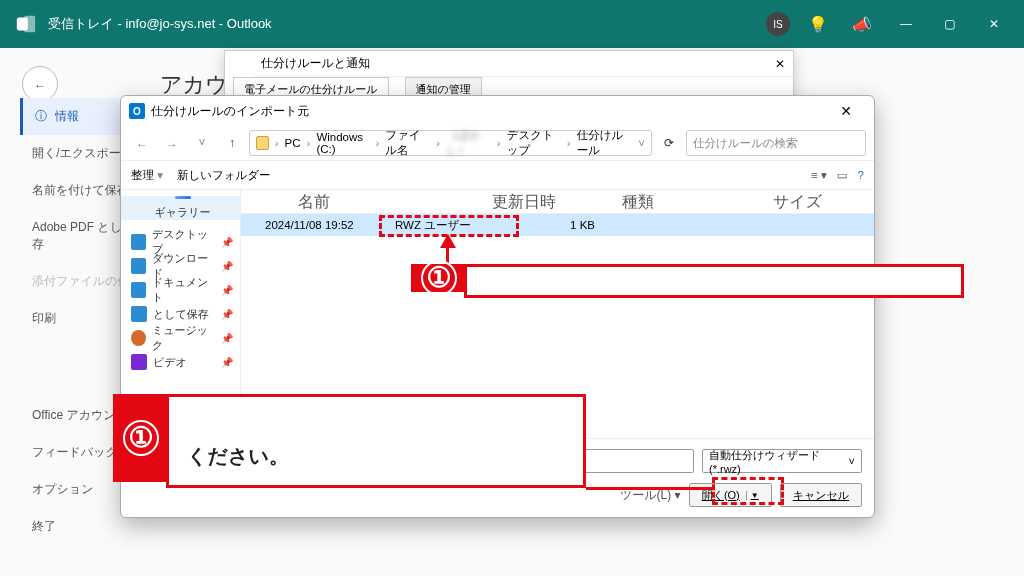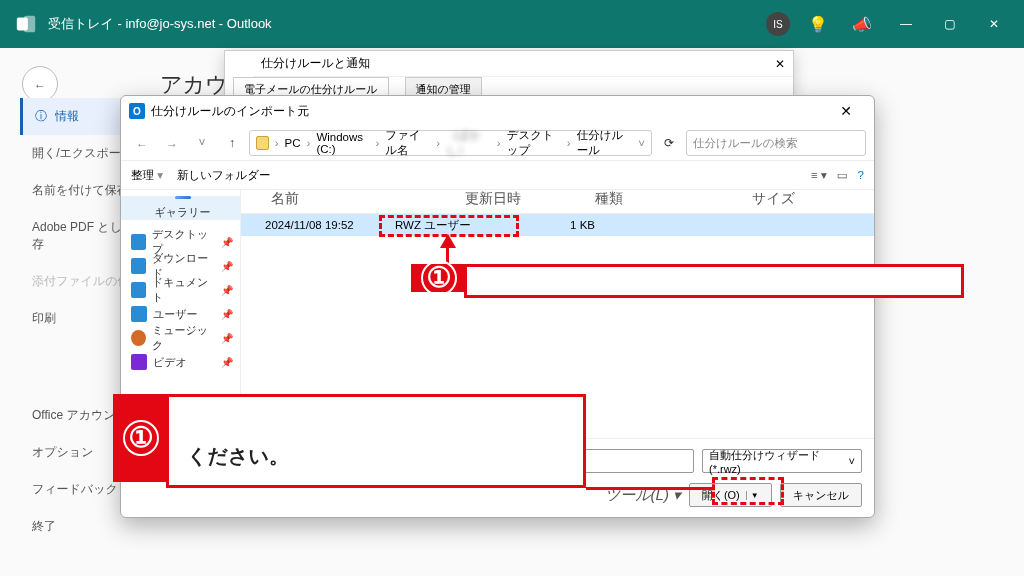--- a/index.html
+++ b/index.html
@@ -62,37 +62,37 @@
   .ico-gallery{ background:linear-gradient(135deg,#6aa9ff,#2a6bd4); border-radius:2px; }
   .ico-desktop{ background:#2a8dd4; border-radius:2px; }
   .ico-download{ background:#2a8dd4; border-radius:2px; }
   .ico-docs{ background:#2a8dd4; border-radius:2px; }
   .ico-pics{ background:#2a8dd4; border-radius:2px; }
   .ico-music{ background:#d46a2a; border-radius:50%; }
   .ico-video{ background:#7a2ad4; border-radius:2px; }
   .pin { color:#aaa; font-size:10px; margin-left:auto; }
 
   .fd-list { flex:1; display:flex; flex-direction:column; }
-  .fd-cols { height:24px; display:flex; align-items:flex-start; font-size:14px; color:#555; border-bottom:1px solid #eee; }
+  .fd-cols { height:24px; display:flex; align-items:flex-end; font-size:16px; color:#555; border-bottom:1px solid #eee;padding-left:27px; }
   .col-check{width:24px}
   .col-name{width:200px;padding-left:6px}
   .col-date{width:130px}
   .col-type{width:120px}
   .col-size{width:90px;text-align:right;padding-right:10px}
   .fd-row { height:22px; display:flex; align-items:center; font-size:11.5px; background:#cde8ff; }
   .fd-row .file-ico{ width:14px;height:16px;border:1px solid #999;background:#fff;margin:0 4px; border-radius:1px; }
 
   .fd-bottom { border-top:1px solid #eee; padding:10px 12px; display:flex; flex-direction:column; gap:10px; }
   .fd-row-bottom { display:flex; align-items:center; gap:8px; }
   .fd-label { font-size:11.5px; color:#333; }
   .fd-combo { flex:1; height:24px; border:1px solid #999; border-radius:2px; padding:0 6px; font-size:11.5px; display:flex;align-items:center; }
   .fd-filter { width:160px; height:24px; border:1px solid #999; border-radius:2px; padding:0 6px; font-size:11px; display:flex;align-items:center; }
-  .fd-btn { height:24px; padding:0 12px; border:1px solid #999; background:#f5f5f5; font-size:11px; display:flex;align-items:center; border-radius:2px; position:relative; }
+  .fd-btn { height:24px; padding:0 12px; border:1px solid #999; background:#f5f5f5; font-size:11px; display:flex;align-items:center; border-radius:2px; position:relative;text-decoration:underline; }
   .fd-btn.split::after{content:"▼";font-size:8px;margin-left:6px;border-left:1px solid #999;padding-left:4px}
-  .fd-tools { color:#555; font-size:15px;font-style:italic; }
+  .fd-tools { color:#555; font-size:12px; }
 
   
   .callout { position:absolute; background:#fff; border:3px solid #e30613; padding:14px 18px; font-size:20px; font-weight:600; color:#222; z-index:50; line-height:1.5; }
   .callout-num { position:absolute; background:#e30613; color:#fff; width:56px; height:100%; left:-56px; top:-3px; border:3px solid #e30613; display:flex; align-items:center; justify-content:center; font-size:28px; }
   .circle-num { width:36px;height:36px;border:2px solid #fff;border-radius:50%;display:flex;align-items:center;justify-content:center; }
 
   .dashed-box { position:absolute; border:3px dashed #e30613; z-index:45; pointer-events:none; }
   .arrow-line { position:absolute; background:#e30613; z-index:44; }
   .arrow-head-up { position:absolute; width:0;height:0;border-left:8px solid transparent;border-right:8px solid transparent;border-bottom:14px solid #e30613; z-index:46; }
 </style>
@@ -126,22 +126,22 @@
         <span>ⓘ</span>
         <span>情報</span>
       </div>
     <div class="item">開く/エクスポート</div>
     <div class="item">名前を付けて保存</div>
     <div class="item">Adobe PDF として保存</div>
     <div class="item" style="color:#bbb">添付ファイルの保存</div>
     <div class="item">印刷</div>
     <div style="height:60px"></div>
     <div class="item">Office アカウント</div>
+    <div class="item">フィードバック</div>
     <div class="item">オプション</div>
-    <div class="item">フィードバック</div>
     <div class="item">終了</div>
   </div>
 </div>
 
 <div class="rules-dialog">
   <div class="titlebar">
     <span>仕分けルールと通知</span>
     <span class="spacer"></span>
     <span>✕</span>
   </div>
@@ -214,21 +214,21 @@
           <span>ダウンロード</span>
           <span class="pin">📌</span>
         </div>
       <div class="node">
           <div class="ico ico-docs"></div>
           <span>ドキュメント</span>
           <span class="pin">📌</span>
         </div>
       <div class="node">
           <div class="ico ico-pics"></div>
-          <span>ユーザー</span>
+          <span>として保存</span>
           <span class="pin">📌</span>
         </div>
       <div class="node">
           <div class="ico ico-music"></div>
           <span>ミュージック</span>
           <span class="pin">📌</span>
         </div>
       <div class="node">
           <div class="ico ico-video"></div>
           <span>ビデオ</span>

